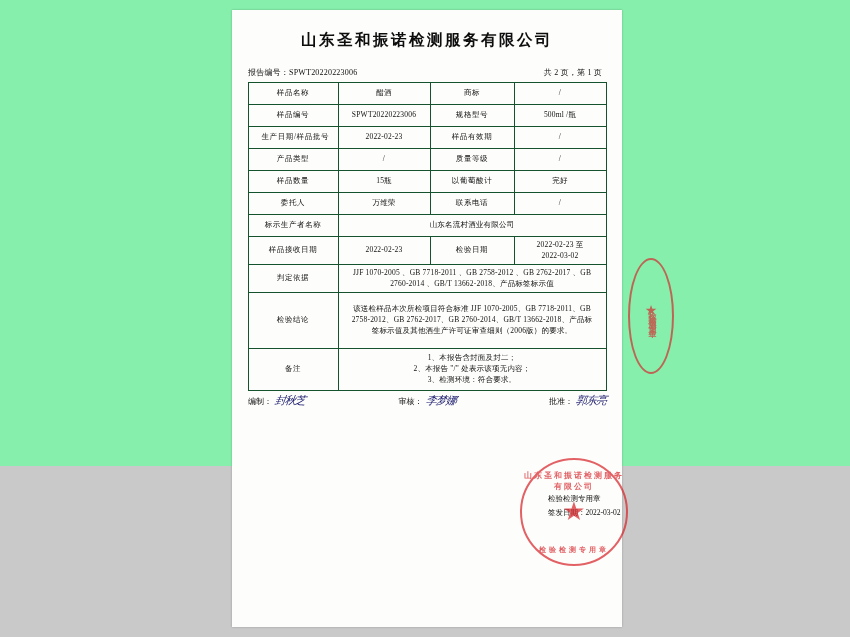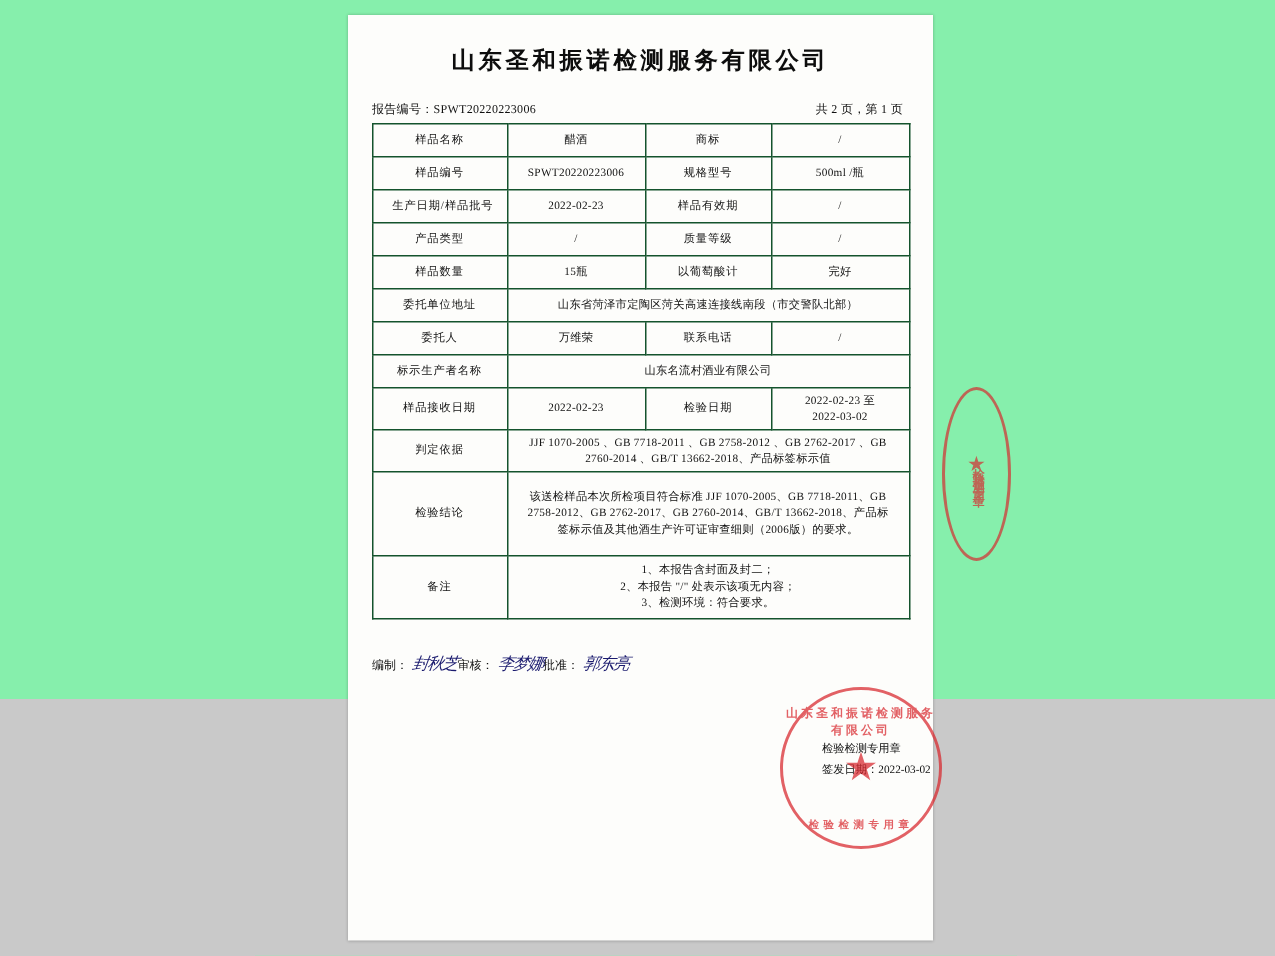--- a/index.html
+++ b/index.html
@@ -91,23 +91,24 @@
   }
   .h22 { height: 22px; }
   .h28 { height: 28px; }
   .h56 { height: 56px; }
   .h42 { height: 42px; }
   .multiline {
     line-height: 1.55;
   }
   .footer {
     display: flex;
-    margin: 24px 16px 0 16px;
+    margin: 4px 16px 0 16px;
     font-size: 8px;
     color: #111;
+    justify-content: space-between;
     align-items: flex-start;
   }
   .footer .fitem {
     display: flex;
     align-items: flex-end;
     gap: 3px;
   }
   .sigimg {
     color: #1a1a6e;
     font-family: "DejaVu Serif", serif;
@@ -235,24 +236,20 @@
           <td class="label">质量等级</td>
           <td class="value">/</td>
         </tr>
         <tr class="h22">
           <td class="label">样品数量</td>
           <td class="value">15瓶</td>
           <td class="label">以葡萄酸计</td>
           <td class="value">完好</td>
         </tr>
 
-        <tr class="h22">
-          <td class="label">委托单位地址</td>
-          <td class="value" colspan="3">山东省菏泽市定陶区菏关高速连接线南段（市交警队北部）</td>
-        </tr>
         <tr class="h22">
           <td class="label">委托人</td>
           <td class="value">万维荣</td>
           <td class="label">联系电话</td>
           <td class="value">/</td>
         </tr>
         <tr class="h22">
           <td class="label">标示生产者名称</td>
           <td class="value" colspan="3">山东名流村酒业有限公司</td>
         </tr>

